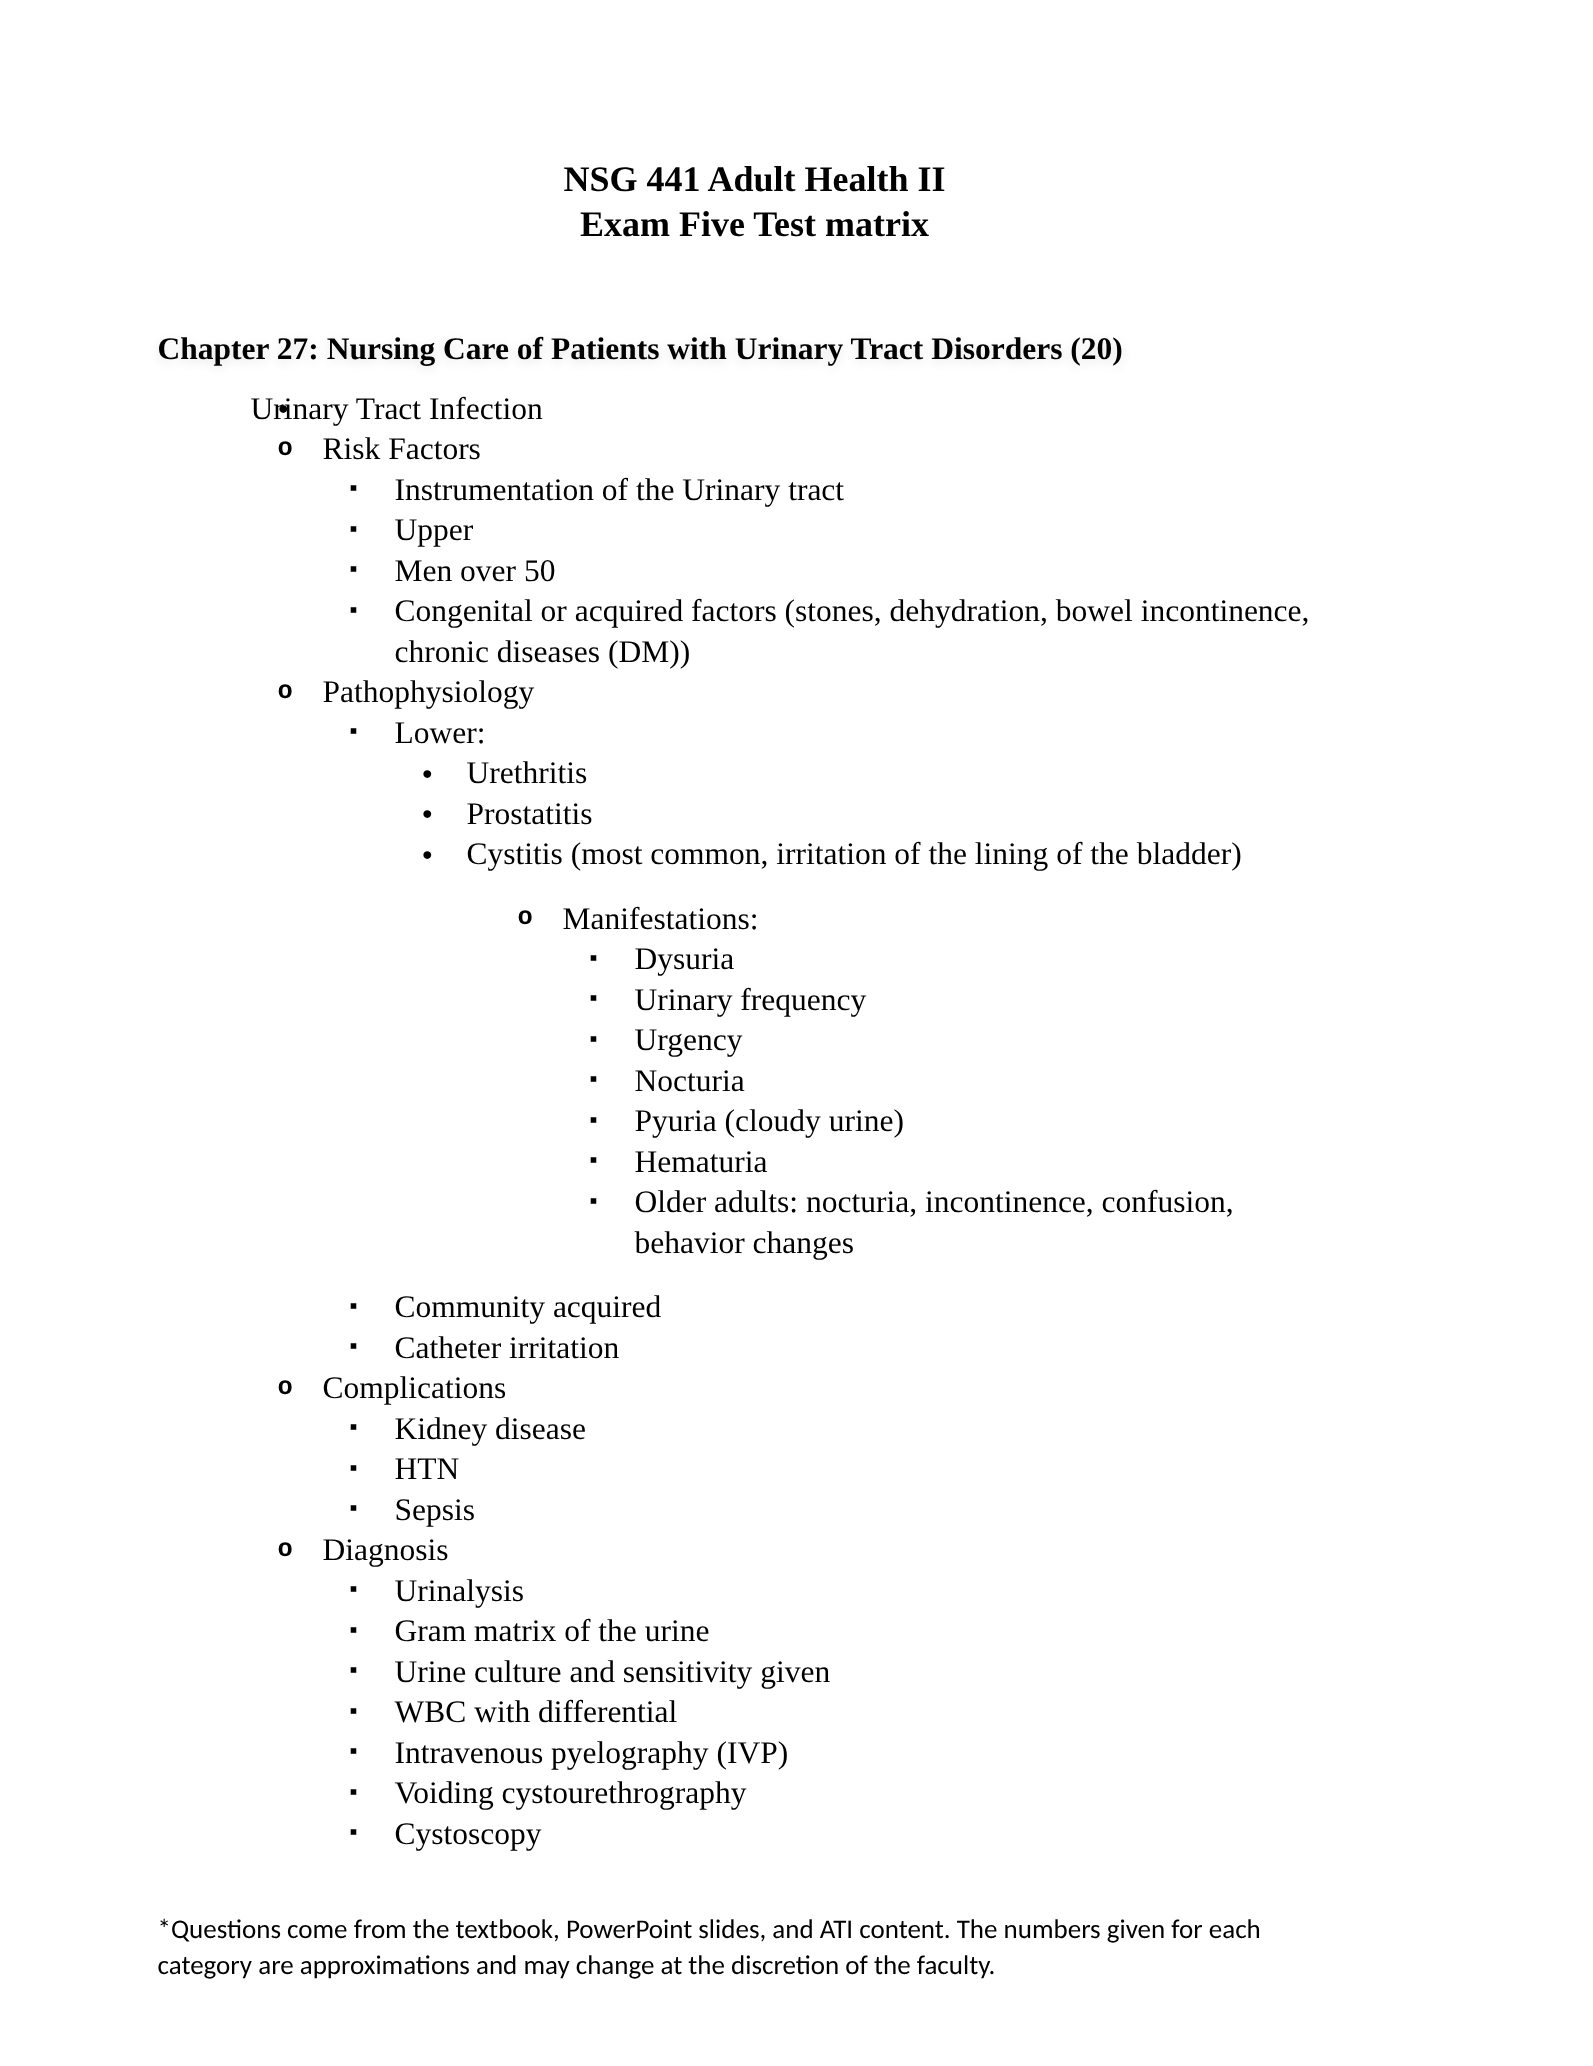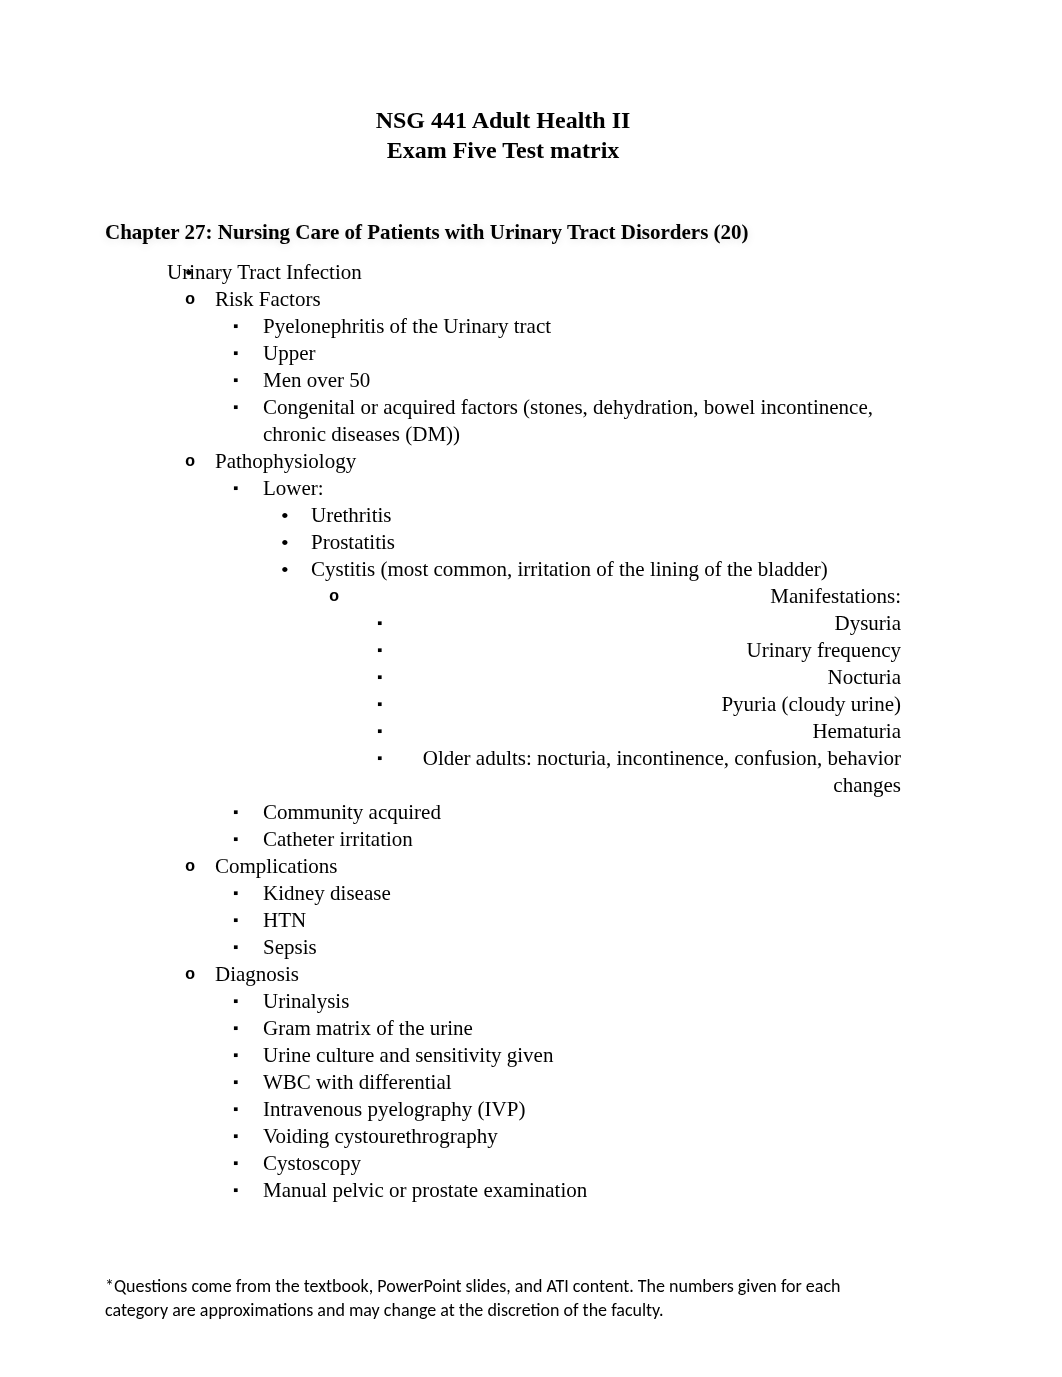--- a/index.html
+++ b/index.html
@@ -97,24 +97,23 @@
     line-height: 27px;
   }
   ul.l4 > li::before {
     content: "\2022";
     position: absolute;
     left: -30px;
     font-size: 22px;
     line-height: 27px;
   }
   ul.l5 {
-    margin: 0;
-    padding-left: 48px;
-    list-style: none;
-    text-align: right;
+    margin: 16px;
+    padding-left: 48px;
+    list-style: none;
   }
   ul.l5 > li {
     position: relative;
     font-size: 21px;
     line-height: 27px;
   }
   ul.l5 > li::before {
     content: "o";
     position: absolute;
     left: -30px;
@@ -162,21 +161,21 @@
 
   <div class="chapter-heading">Chapter 27: Nursing Care of Patients with Urinary Tract Disorders (20)</div>
 
   <ul class="l1">
     <li>
       <span>Urinary Tract Infection</span>
       <ul class="l2">
         <li>
           <span>Risk Factors</span>
           <ul class="l3">
-            <li><span>Pyelonephritis of the Urinary tract</span></li>
+            <li><span>Instrumentation of the Urinary tract</span></li>
             <li><span>Upper</span></li>
             <li><span>Men over 50</span></li>
             <li><span>Congenital or acquired factors (stones, dehydration, bowel incontinence, chronic diseases (DM))</span></li>
           </ul>
         </li>
         <li>
           <span>Pathophysiology</span>
           <ul class="l3">
             <li>
               <span>Lower:</span>
@@ -184,20 +183,21 @@
                 <li><span>Urethritis</span></li>
                 <li><span>Prostatitis</span></li>
                 <li>
                   <span>Cystitis (most common, irritation of the lining of the bladder)</span>
                   <ul class="l5">
                     <li>
                       <span>Manifestations:</span>
                       <ul class="l6">
                         <li><span>Dysuria</span></li>
                         <li><span>Urinary frequency</span></li>
+                        <li><span>Urgency</span></li>
                         <li><span>Nocturia</span></li>
                         <li><span>Pyuria (cloudy urine)</span></li>
                         <li><span>Hematuria</span></li>
                         <li><span>Older adults: nocturia, incontinence, confusion, behavior changes</span></li>
                       </ul>
                     </li>
                   </ul>
                 </li>
               </ul>
             </li>
@@ -216,21 +216,20 @@
         <li>
           <span>Diagnosis</span>
           <ul class="l3">
             <li><span>Urinalysis</span></li>
             <li><span>Gram matrix of the urine</span></li>
             <li><span>Urine culture and sensitivity given</span></li>
             <li><span>WBC with differential</span></li>
             <li><span>Intravenous pyelography (IVP)</span></li>
             <li><span>Voiding cystourethrography</span></li>
             <li><span>Cystoscopy</span></li>
-            <li><span>Manual pelvic or prostate examination</span></li>
           </ul>
         </li>
       </ul>
     </li>
   </ul>
 
   <div class="footnote">*Questions come from the textbook, PowerPoint slides, and ATI content.  The numbers given for each category are approximations and may change at the discretion of the faculty.</div>
 
 </div>
 

